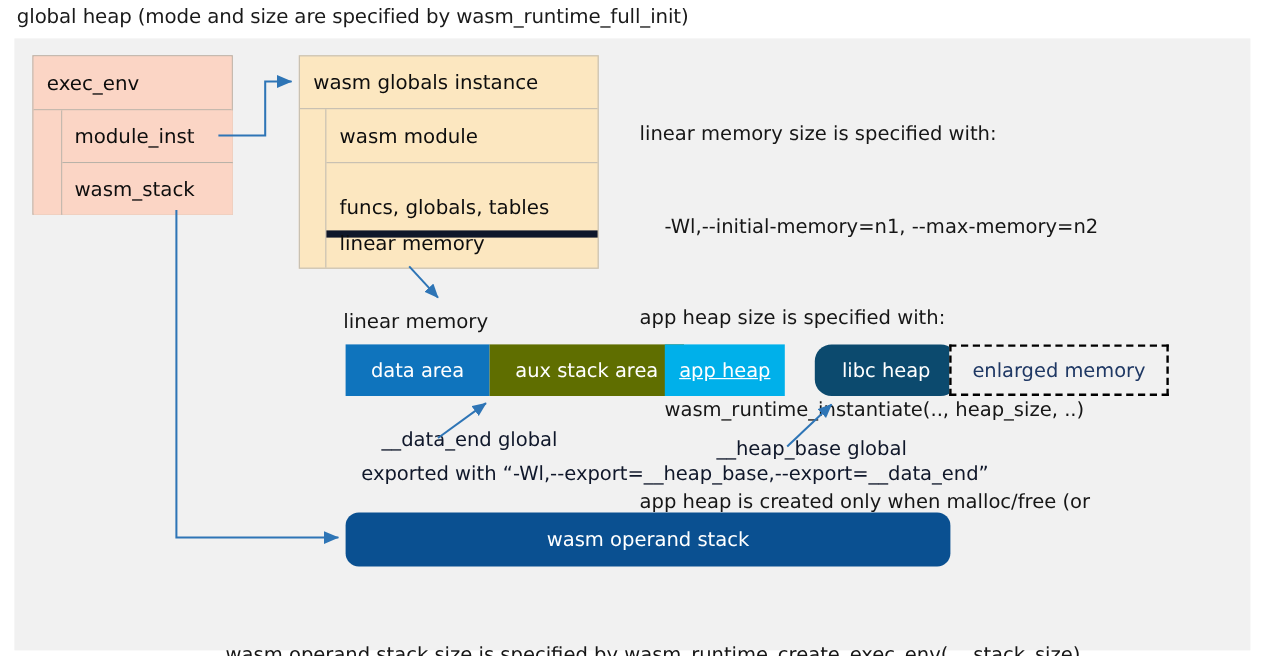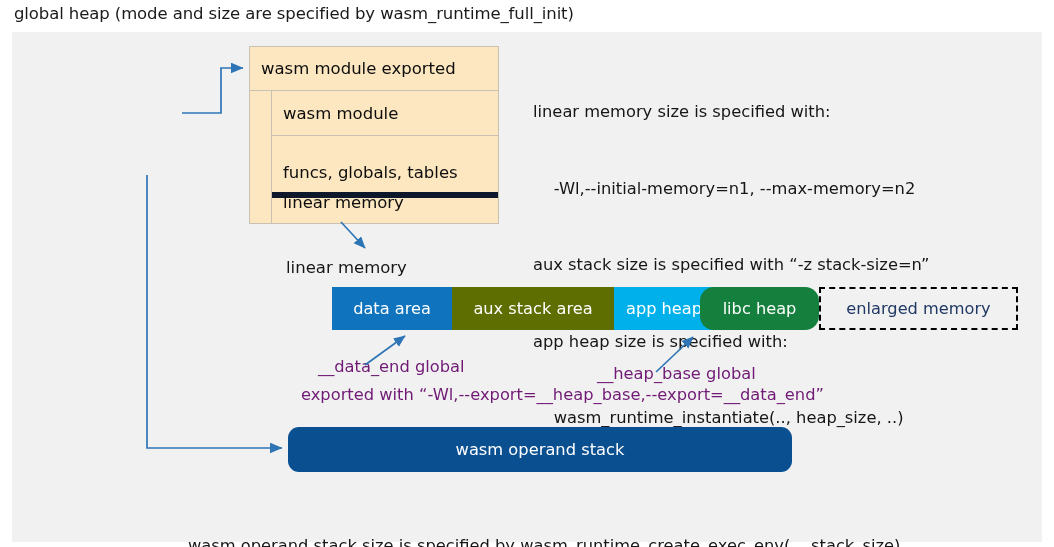--- a/index.html
+++ b/index.html
@@ -168,21 +168,20 @@
   .seg {
     position: absolute;
     top: 0;
     height: 43px;
     display: flex;
     align-items: center;
     justify-content: center;
     font-size: 16.2px;
     color: #ffffff;
     box-sizing: border-box;
-    margin-left: 44px;
   }
   .seg.enlarged {
     background: #f1f1f1;
     color: #1f3864;
     border: 2.5px dashed #000000;
   }
 
   
   .opstack {
     position: absolute;
@@ -196,21 +195,21 @@
     justify-content: center;
     font-size: 16.3px;
     color: #ffffff;
     border-radius: 11px;
   }
 
   
   .ann {
     position: absolute;
     font-size: 16.3px;
-    color: #701a75;
+    color: #0f172a;
     white-space: nowrap;
   }
   .ann-data-end { left: 318px; top: 357px; }
   .ann-heap-base { left: 597px; top: 364px; }
   .ann-exported { left: 301px; top: 385px; }
   .bottom-note {
     position: absolute;
     left: 188px;
     top: 481px;
     font-size: 16.3px;
@@ -230,46 +229,52 @@
 </style>
 </head>
 <body>
 
 <div id="root">
 
   <div class="title">global heap (mode and size are specified by wasm_runtime_full_init)</div>
 
   <div class="panel"></div>
 
+  <div class="exec-env">
+    <div class="exec-env-head">exec_env</div>
+    <div class="exec-env-indent"></div>
+    <div class="exec-env-row r1">module_inst</div>
+    <div class="exec-env-row r2">wasm_stack</div>
+  </div>
 
   <div class="wmi">
-    <div class="wmi-head">wasm module exported</div>
+    <div class="wmi-head">wasm globals instance</div>
     <div class="wmi-indent"></div>
     <div class="wmi-row w1">wasm module</div>
     <div class="wmi-row w2">funcs, globals, tables</div>
     <div class="wmi-row w3">linear memory</div>
   </div>
 
   <div class="notes">
     <div>linear memory size is specified with:</div>
     <div>    -Wl,--initial-memory=n1, --max-memory=n2</div>
-    <div>aux stack size is specified with “-z stack-size=n”</div>
     <div>app heap size is specified with:</div>
     <div>    wasm_runtime_instantiate(.., heap_size, ..)</div>
+    <div>app heap is created only when malloc/free (or</div>
     
   </div>
 
   <div class="lm-label">linear memory</div>
 
   <div class="membar">
     <div class="seg" style="left: 0px; width: 120px; background: rgb(15, 116, 189);">data area</div>
     <div class="seg" style="left: 120px; width: 162px; background: rgb(95, 110, 0);">aux stack area</div>
-    <div class="seg" style="left: 282px; width: 100px; background: rgb(0, 176, 234);">app heap</div>
-    <div class="seg" style="left: 368px; width: 119px; background: #15803d; border-radius: 14px;">libc heap</div>
-    <div class="seg enlarged" style="left: 487px; width: 199px;">enlarged memory</div>
+    <div class="seg" style="left: 266px; width: 100px; background: rgb(0, 176, 234); text-decoration: underline;">app heap</div>
+    <div class="seg" style="left: 391px; width: 119px; background: #0c4a6e; border-radius: 14px;">libc heap</div>
+    <div class="seg enlarged" style="left: 503px; width: 183px;">enlarged memory</div>
   </div>
 
   <div class="ann ann-data-end">__data_end global</div>
   <div class="ann ann-exported">exported with “-Wl,--export=__heap_base,--export=__data_end”</div>
   <div class="ann ann-heap-base">__heap_base global</div>
 
   <div class="opstack">wasm operand stack</div>
 
   <div class="bottom-note">
     <div>wasm operand stack size is specified by wasm_runtime_create_exec_env(.., stack_size)</div>

